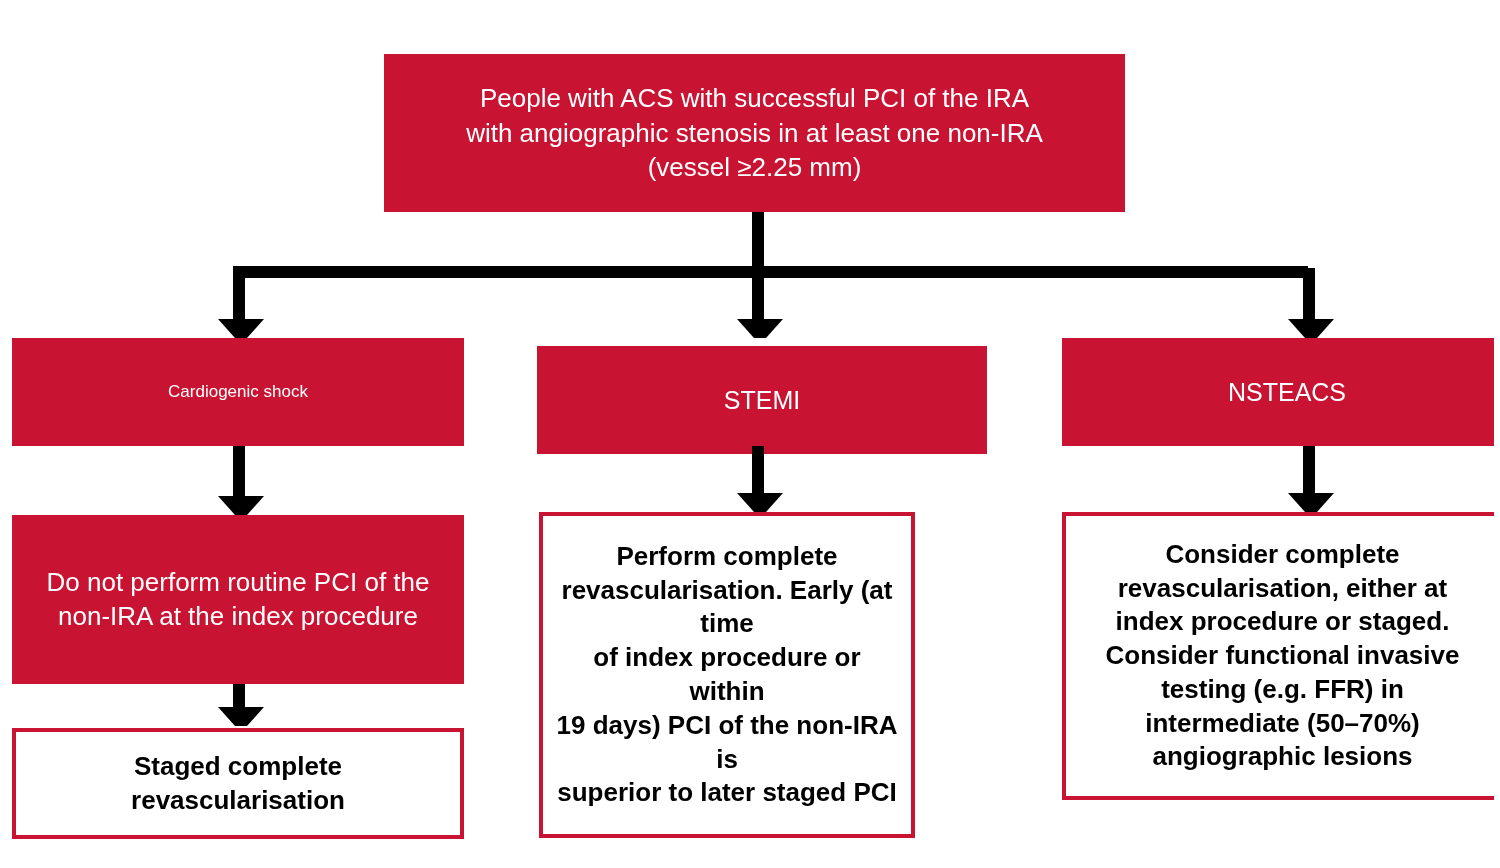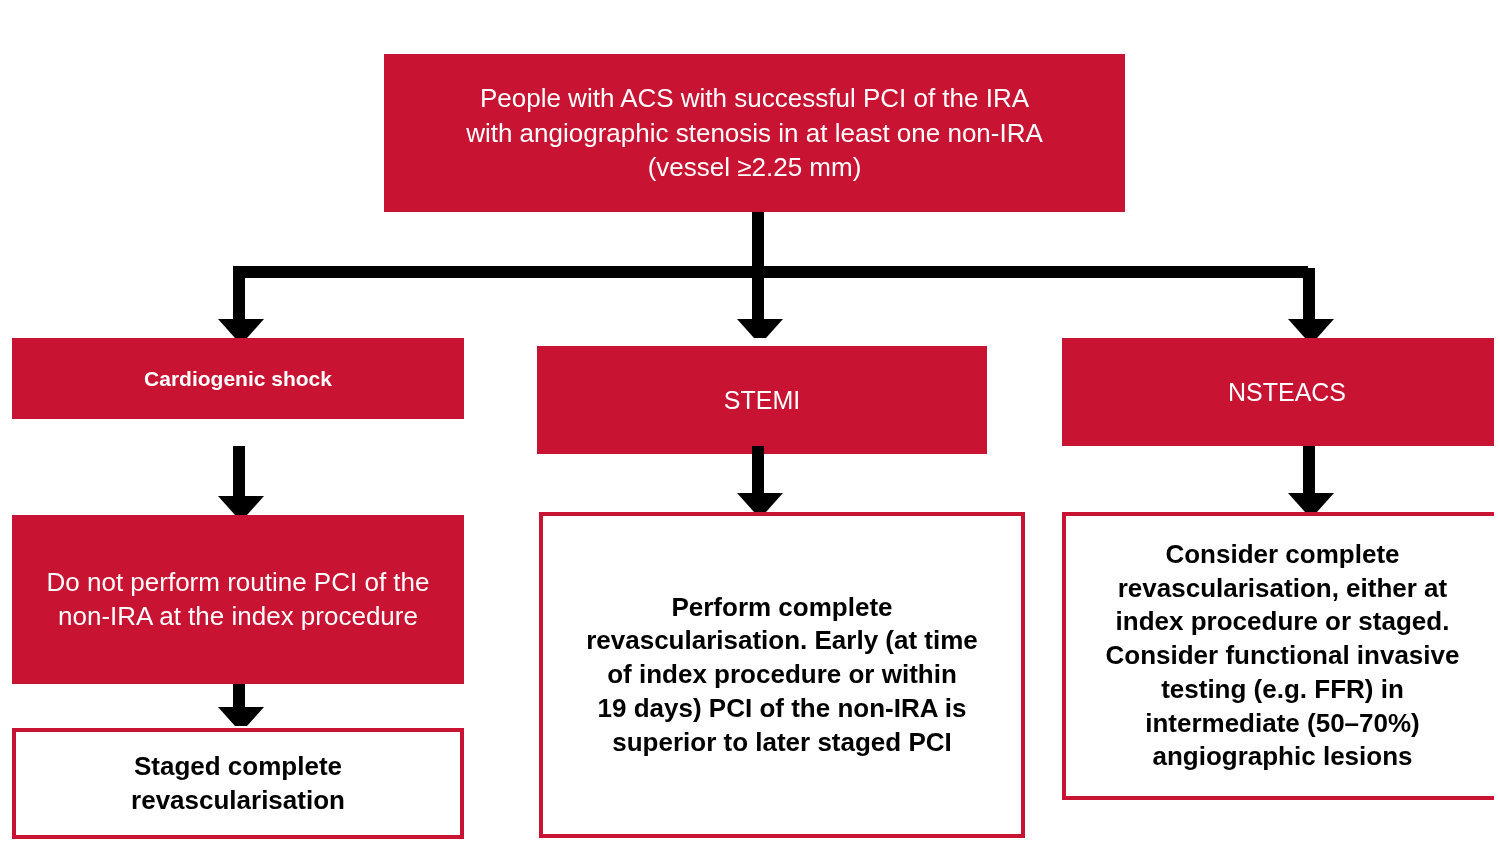--- a/index.html
+++ b/index.html
@@ -30,26 +30,26 @@
   .white-box {
     background: #ffffff;
     border: 4px solid var(--red);
     color: var(--ink);
     font-weight: 700;
   }
   .lines { white-space: pre-line; }
 
   
   #node-root           { left: 372px;  top: 42px;  width: 741px; height: 158px; font-size: 26px; line-height: 1.33; }
-  #node-shock          { left: 0;      top: 326px; width: 452px; height: 81px; font-size: 21px; font-weight: bold; }
+  #node-shock          { left: 0;      top: 326px; width: 452px; height: 108px; font-size: 17px; }
   #node-stemi          { left: 525px;  top: 334px; width: 450px; height: 108px; font-size: 25px; }
   #node-nsteacs        { left: 1050px; top: 326px; width: 450px; height: 108px; font-size: 25px; }
   #node-shock-action   { left: 0;      top: 503px; width: 452px; height: 169px; font-size: 26px; line-height: 1.3; }
   #node-shock-outcome  { left: 0;      top: 716px; width: 452px; height: 111px; font-size: 26px; line-height: 1.28; justify-content: center; }
-  #node-stemi-action   { left: 527px;  top: 500px; width: 486px; height: 326px; font-size: 26px; line-height: 1.3; }
+  #node-stemi-action   { left: 527px;  top: 500px; width: 376px; height: 326px; font-size: 26px; line-height: 1.3; }
   #node-nsteacs-action { left: 1050px; top: 500px; width: 441px; height: 288px; font-size: 26px; line-height: 1.3; }
 
   
   .vline { position: absolute; width: 5px; background: var(--ink); }
   .hline { position: absolute; height: 5px; background: var(--ink); }
   .arrowhead {
     position: absolute;
     width: 0; height: 0;
     border-left: 17px solid transparent;
     border-right: 17px solid transparent;

